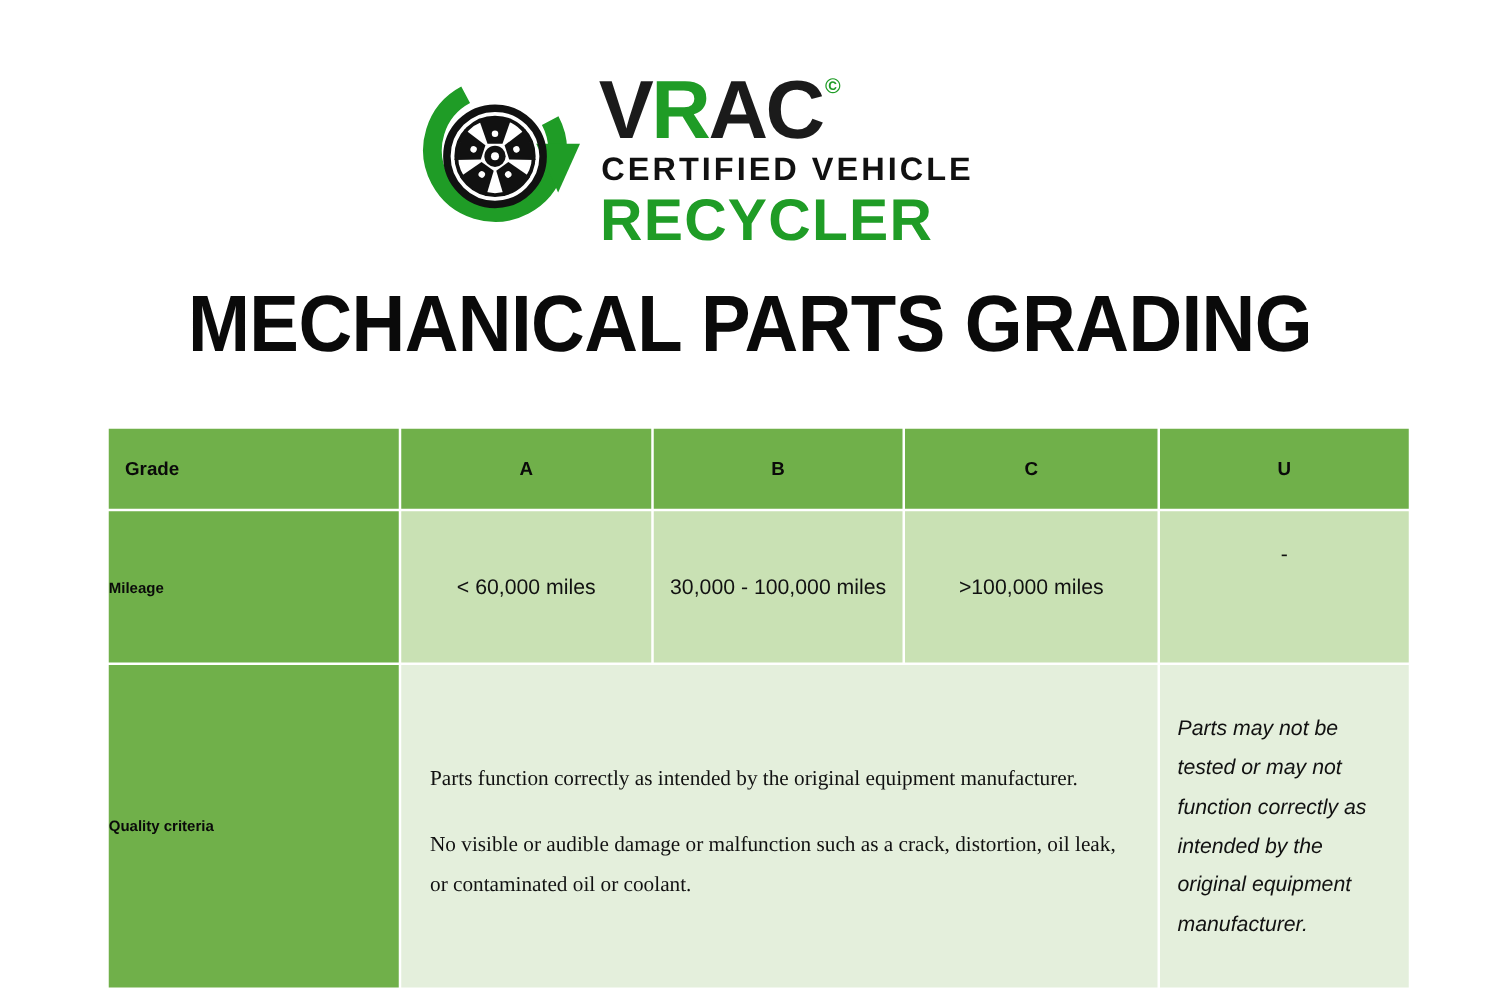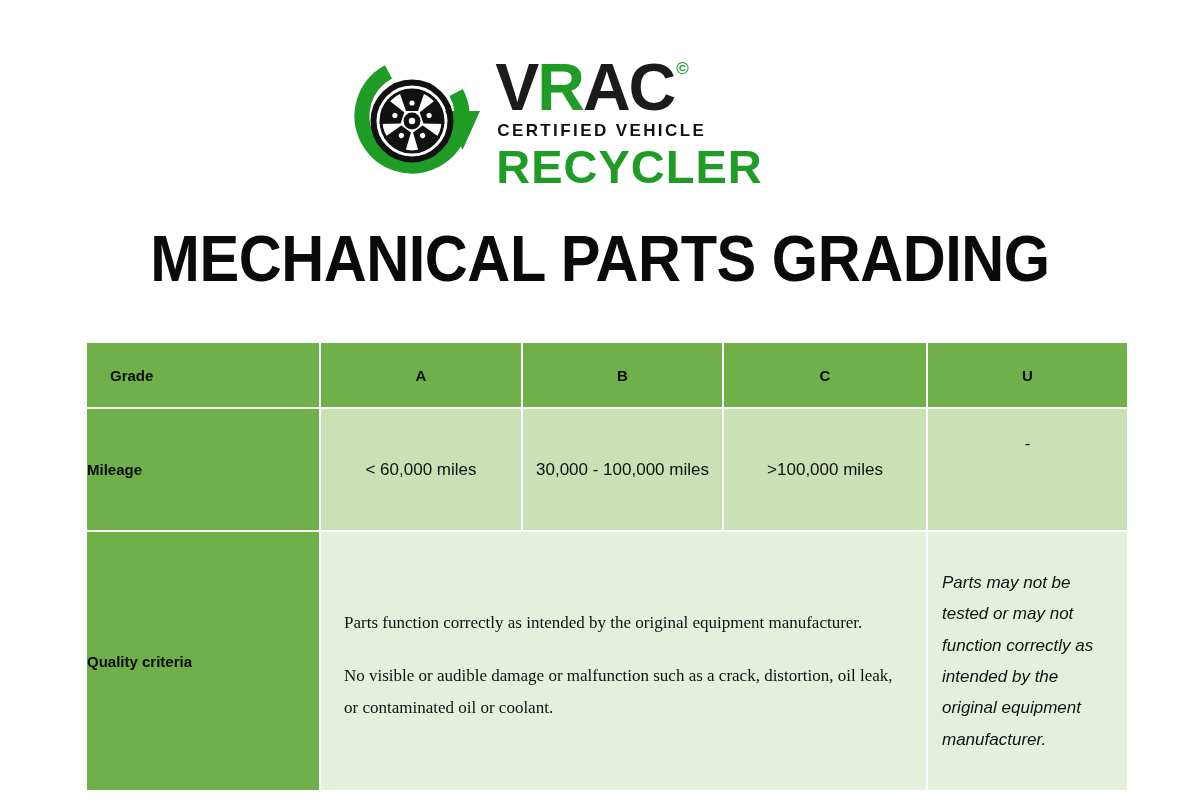--- a/index.html
+++ b/index.html
@@ -61,21 +61,21 @@
   .brand-c {
     font-size: 17px;
     color: #1f9c26;
     font-weight: bold;
     margin-top: 4px;
     margin-left: 2px;
   }
   .brand-sub {
     font-family: "Liberation Sans", sans-serif;
     font-weight: bold;
-    font-size: 17px;
+    font-size: 26px;
     letter-spacing: 2.4px;
     color: #111111;
     margin-top: 3px;
     margin-left: 2px;
   }
   .brand-third {
     font-family: "Liberation Sans", sans-serif;
     font-weight: bold;
     font-size: 47px;
     letter-spacing: 1px;
@@ -123,28 +123,28 @@
   .hdr {
     background: #70b04a;
     height: 64px;
     color: #0a0a0a;
     font-weight: bold;
     font-size: 15px;
     text-align: center;
   }
   .hdr.lbl {
     text-align: left;
-    padding-left: 23px;
+    padding-left: 13px;
     margin-top: 11px;
   }
   .rowlabel {
     background: #70b04a;
     color: #0a0a0a;
     font-weight: bold;
-    font-size: 15px;
+    font-size: 12px;
     text-align: left;
     padding-left: 13px;
   }
   .cell-mid {
     background: #c9e1b4;
     text-align: center;
     font-size: 17px;
     color: #111111;
     line-height: 1.75;
     height: 101px;

